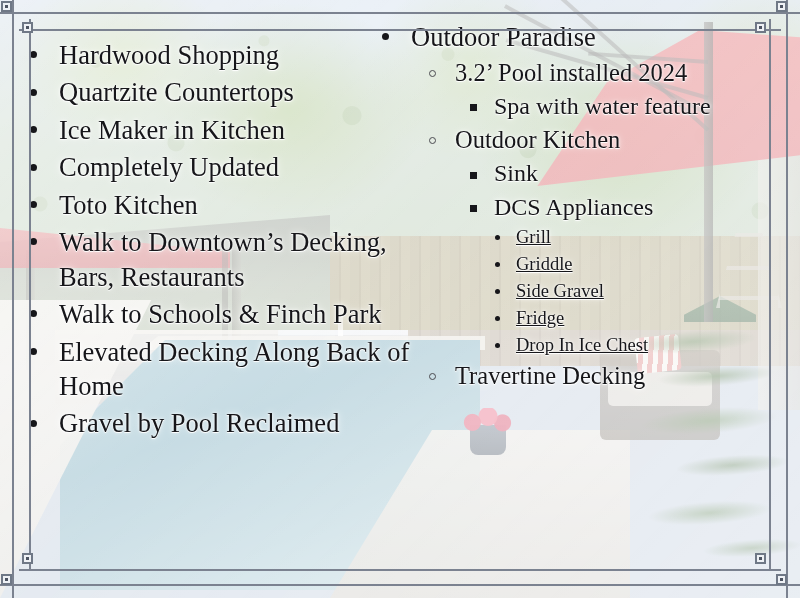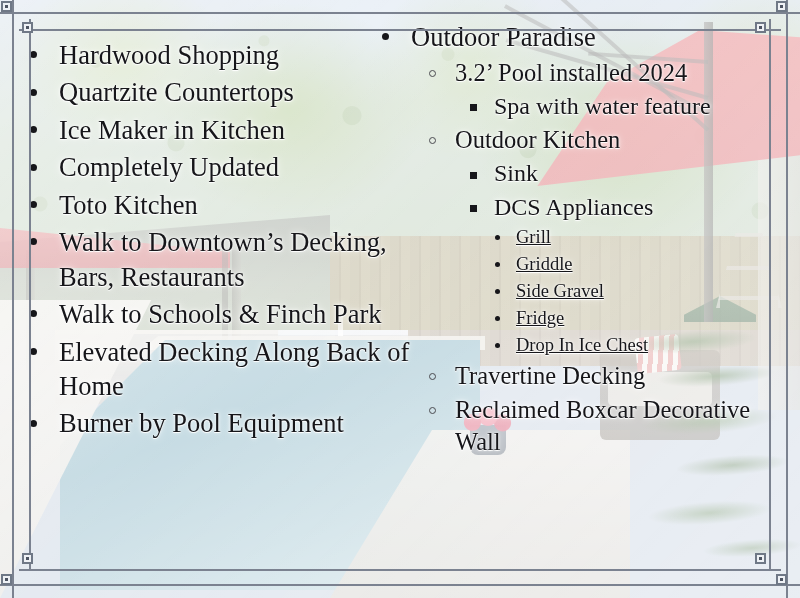--- a/index.html
+++ b/index.html
@@ -304,21 +304,21 @@
       <li class="lv1">
           <span class="bullet"></span>
           <span class="txt">Walk to Schools &amp; Finch Park</span>
         </li>
       <li class="lv1">
           <span class="bullet"></span>
           <span class="txt">Elevated Decking Along Back of Home</span>
         </li>
       <li class="lv1">
           <span class="bullet"></span>
-          <span class="txt">Burner by Pool Equipment</span>
+          <span class="txt">Gravel by Pool Reclaimed</span>
         </li>
     </ul>
   </div>
 
   <div class="col col-right">
     <ul>
       <li class="lv1">
           <span class="bullet"></span>
           <span class="txt">Outdoor Paradise</span>
         </li>
@@ -358,24 +358,20 @@
           <span class="bullet"></span>
           <span class="txt">Fridge</span>
         </li>
       <li class="lv4">
           <span class="bullet"></span>
           <span class="txt">Drop In Ice Chest</span>
         </li>
       <li class="lv2">
           <span class="bullet"></span>
           <span class="txt">Travertine Decking</span>
-        </li>
-      <li class="lv2">
-          <span class="bullet"></span>
-          <span class="txt">Reclaimed Boxcar Decorative Wall</span>
         </li>
     </ul>
   </div>
 
   <div class="frame-line h" style="top:12px;"></div>
   <div class="frame-line h" style="top:584px;"></div>
   <div class="frame-line v" style="left:12px;"></div>
   <div class="frame-line v" style="left:786px;"></div>
 
   <div class="frame-line h" style="top:29px;left:19px;width:762px;"></div>

